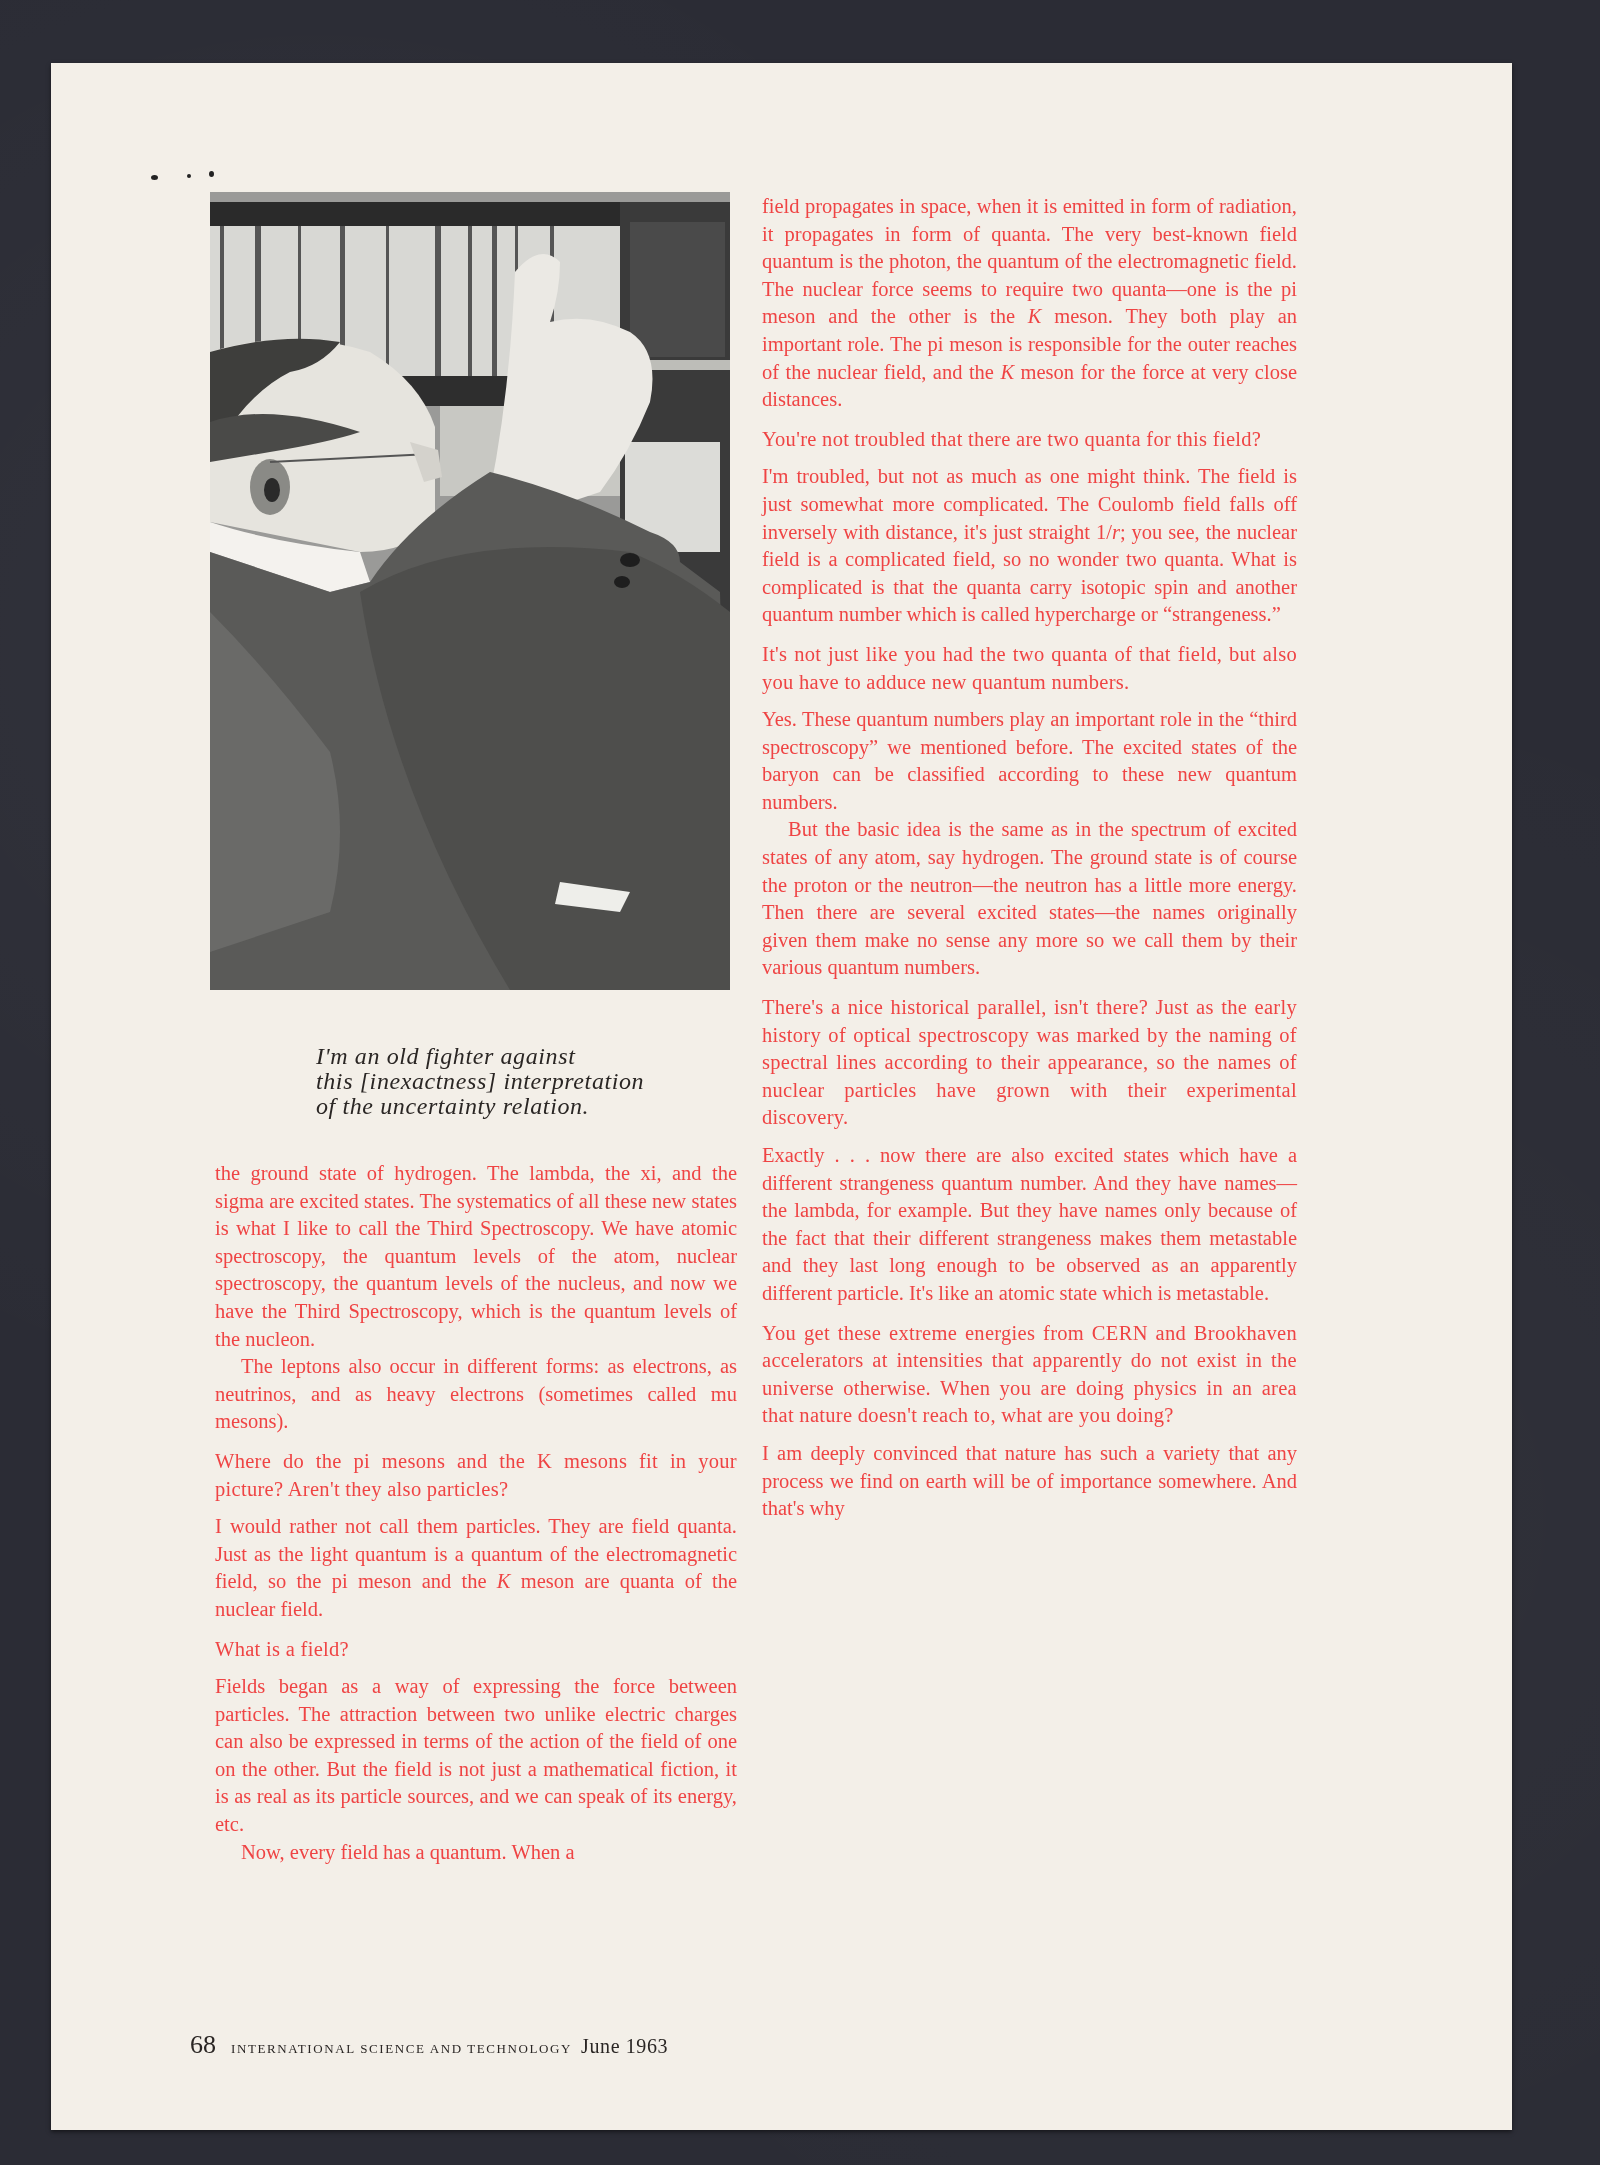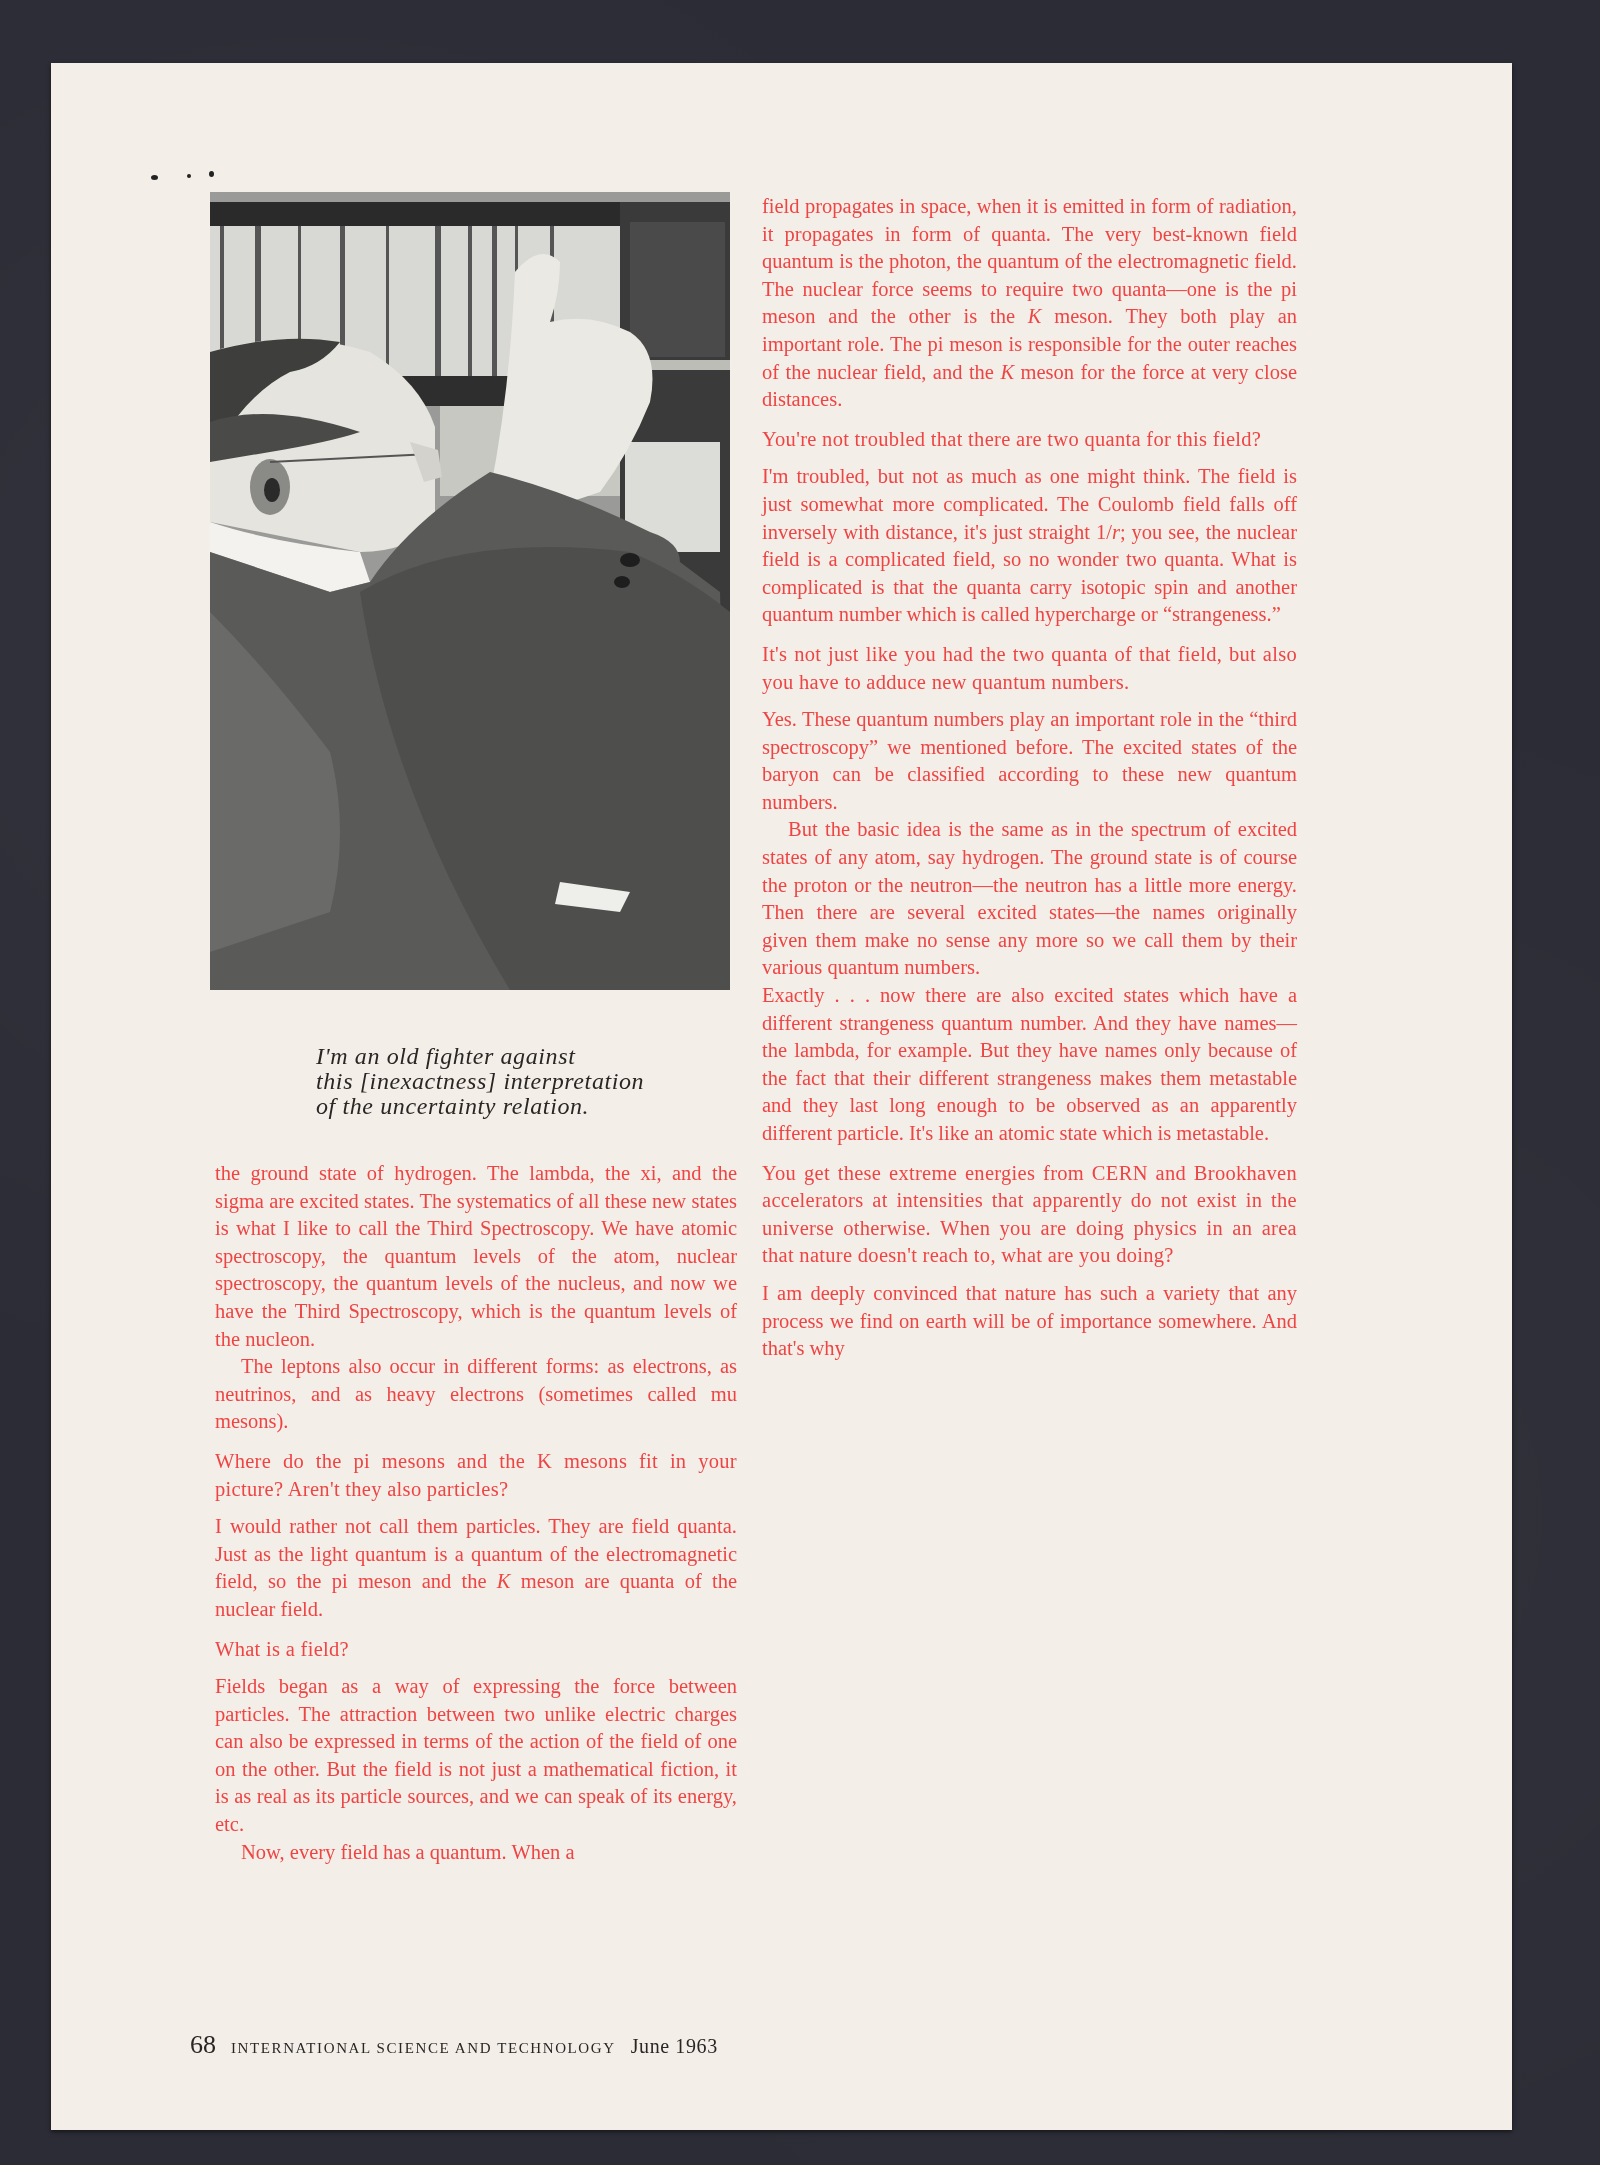--- a/index.html
+++ b/index.html
@@ -40,21 +40,21 @@
   .para { text-align:justify; margin:0; hyphens:manual; }
   .para.indent { text-indent:26px; }
   .q { margin:12px 0 10px 0; text-align:justify; letter-spacing:0.3px; }
   .k { font-style:italic; }
 
   .footer {
     position:absolute; left:190px; top:2030px; white-space:nowrap;
     color:#2a2624; font-size:20px;
   }
   .footer .pg { font-size:26px; margin-right:10px; }
-  .footer .mag { font-size:15px; letter-spacing:1.6px; font-variant:small-caps; text-transform:uppercase; margin-right:10px; }
+  .footer .mag { font-size:13px; letter-spacing:1.6px; font-variant:small-caps; text-transform:uppercase; margin-right:4px; }
   .footer .date { font-size:20px; letter-spacing:0.6px;text-align:right; }
 </style>
 </head>
 <body>
 
 <div class="page">
   <div class="specks">
     <span class="speck" style="left:0;top:4px;width:7px;height:5px;"></span>
     <span class="speck" style="left:36px;top:3px;width:4px;height:4px;"></span>
     <span class="speck" style="left:58px;top:0;width:5px;height:6px;"></span>
@@ -129,20 +129,21 @@
   <p class="para indent">Now, every field has a quantum. When a</p>
 </div>
 
 <div class="col col-right">
   <p class="para"><span>field propagates in space, when it is emitted in form of radiation, it propagates in form of quanta. The very best-known field quantum is the photon, the quantum of the electromagnetic field. The nuclear force seems to require two quanta—one is the pi meson and the other is the </span><span class="k">K</span><span> meson. They both play an important role. The pi meson is responsible for the outer reaches of the nuclear field, and the </span><span class="k">K</span><span> meson for the force at very close distances.</span></p>
   <p class="q">You're not troubled that there are two quanta for this field?</p>
   <p class="para"><span>I'm troubled, but not as much as one might think. The field is just somewhat more complicated. The Coulomb field falls off inversely with distance, it's just straight 1/</span><span class="k">r</span><span>; you see, the nuclear field is a complicated field, so no wonder two quanta. What is complicated is that the quanta carry isotopic spin and another quantum number which is called hypercharge or “strangeness.”</span></p>
   <p class="q">It's not just like you had the two quanta of that field, but also you have to adduce new quantum numbers.</p>
   <p class="para">Yes. These quantum numbers play an important role in the “third spectroscopy” we mentioned before. The excited states of the baryon can be classified according to these new quantum numbers.</p>
   <p class="para indent">But the basic idea is the same as in the spectrum of excited states of any atom, say hydrogen. The ground state is of course the proton or the neutron—the neutron has a little more energy. Then there are several excited states—the names originally given them make no sense any more so we call them by their various quantum numbers.</p>
+  <p class="q">There's a nice historical parallel, isn't there? Just as the early history of optical spectroscopy was marked by the naming of spectral lines according to their appearance, so the names of nuclear particles have grown with their experimental discovery.</p>
   <p class="para">Exactly . . . now there are also excited states which have a different strangeness quantum number. And they have names—the lambda, for example. But they have names only because of the fact that their different strangeness makes them metastable and they last long enough to be observed as an apparently different particle. It's like an atomic state which is metastable.</p>
   <p class="q">You get these extreme energies from CERN and Brookhaven accelerators at intensities that apparently do not exist in the universe otherwise. When you are doing physics in an area that nature doesn't reach to, what are you doing?</p>
   <p class="para">I am deeply convinced that nature has such a variety that any process we find on earth will be of importance somewhere. And that's why</p>
 </div>
 
 <div class="footer">
   <span class="pg">68</span>
   <span class="mag">INTERNATIONAL SCIENCE AND TECHNOLOGY</span>
   <span class="date">June 1963</span>
 </div>

